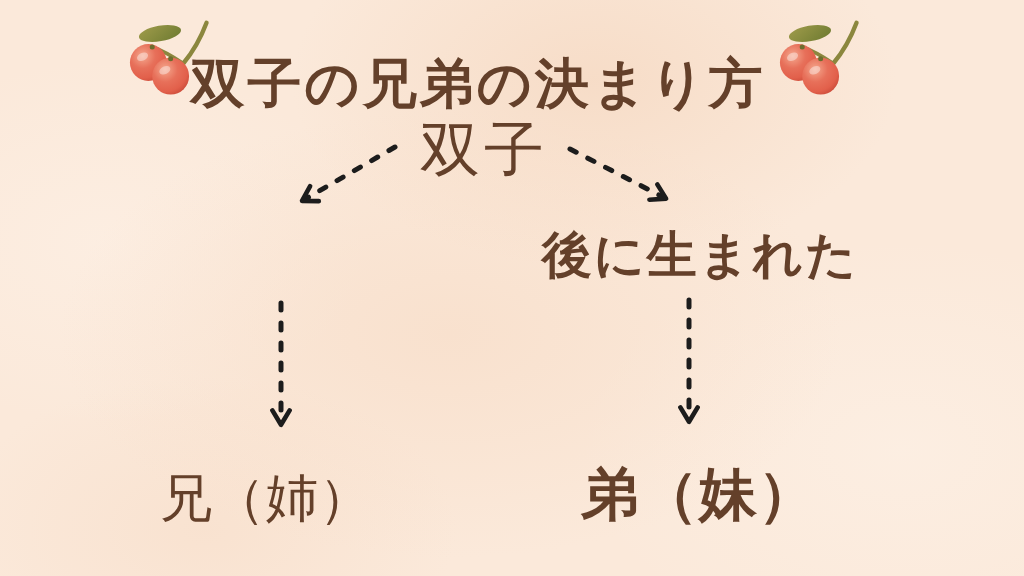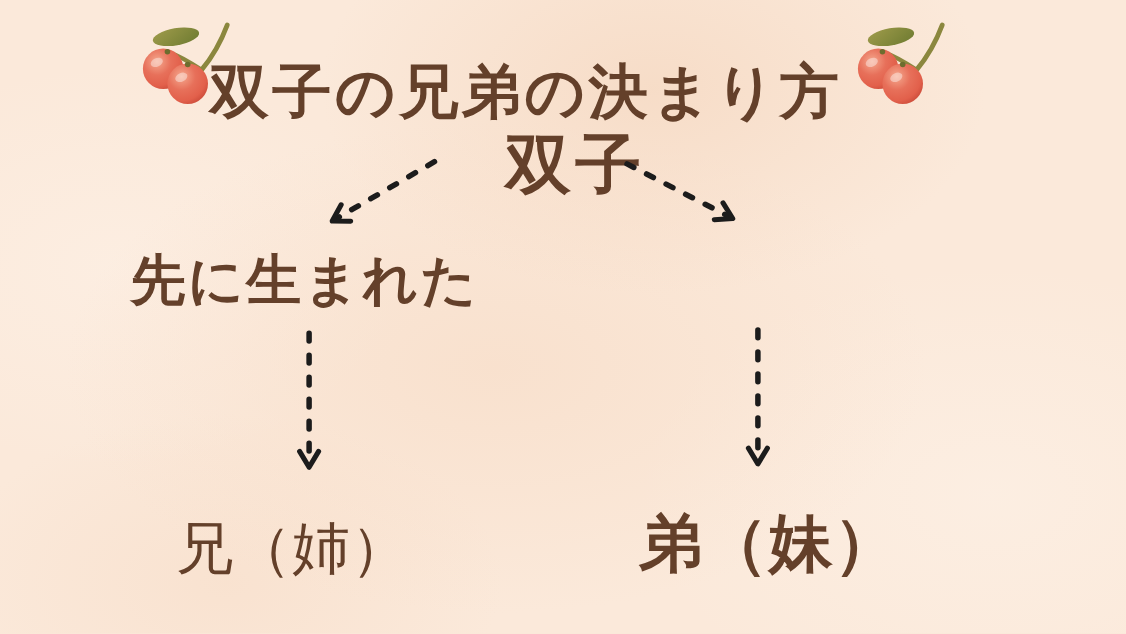--- a/index.html
+++ b/index.html
@@ -27,21 +27,21 @@
   }
   .abs{position:absolute;}
   .centered{transform:translateX(-50%);white-space:nowrap;}
   .title{
     top:48px;left:478px;
     font-size:54px;font-weight:700;letter-spacing:3px;
     color:var(--text);
   }
   .root-label{
     top:110px;left:484px;
-    font-size:60px;font-weight:700;letter-spacing:4px;margin-left:39px;
+    font-size:60px;font-weight:400;letter-spacing:4px;
   }
   .condition{
     top:222px;
     font-size:50px;font-weight:700;letter-spacing:2px;
   }
   .condition.left{left:277px;}
   .condition.right{left:700px;}
   .result{
     font-weight:400;letter-spacing:1px;
   }
@@ -110,20 +110,20 @@
       <marker id="ah" viewBox="0 0 12 12" refX="6.5" refY="6" markerWidth="4.6" markerHeight="4.6" orient="auto-start-reverse" markerUnits="strokeWidth">
         <path d="M2,1.5 L9.5,6 L2,10.5" fill="none" stroke="currentColor" stroke-width="2.4" stroke-linecap="round" stroke-linejoin="round"></path>
       </marker>
     </defs>
     <path class="dash" d="M395,147 L307,198" marker-end="url(#ah)"></path>
     <path class="dash" d="M570,149 L661,196" marker-end="url(#ah)"></path>
     <path class="dash" d="M281,303 L281,419" marker-end="url(#ah)"></path>
     <path class="dash" d="M689,300 L689,416" marker-end="url(#ah)"></path>
   </svg>
 
-  <div class="abs centered condition left">先に生まれた</div>
 
+  <div class="abs centered condition right">後に生まれた</div>
 
   <div class="abs centered result left">兄（姉）</div>
 
   <div class="abs centered result right">弟（妹）</div>
 
 </div>
 
 </body></html>

